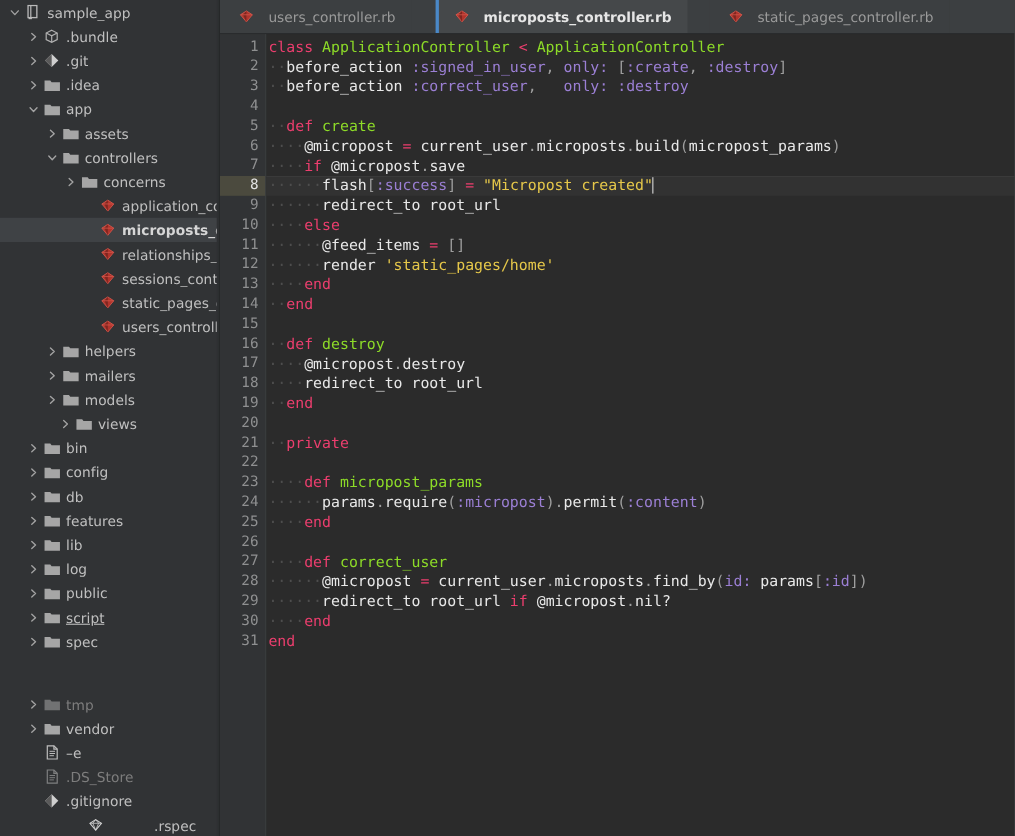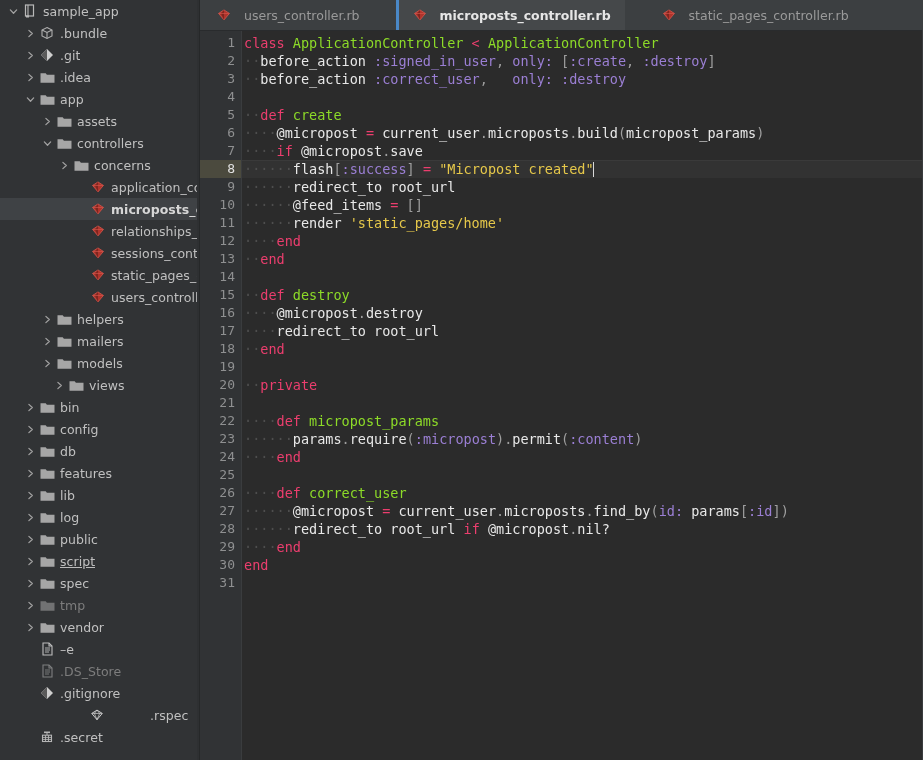--- a/index.html
+++ b/index.html
@@ -550,21 +550,21 @@
               <path d="M3.2 1.5 L7 5 L3.2 8.5" fill="none" stroke="#a2a2a2" stroke-width="1.4" stroke-linecap="round" stroke-linejoin="round"></path>
             </svg>
           </span>
           <span class="icon-wrap">
             <svg width="15" height="13" viewBox="0 0 15 13">
               <path d="M0.5 2.2 h5.2 l1.2 1.5 h7.6 v8 h-14 z" fill="#a6a6a6"></path>
             </svg>
           </span>
           <span class="tree-label">spec</span>
         </div>
-        <div class="tree-row dim" style="padding-left: 23px;">
+        <div class="tree-row dim" style="padding-left: 23px; margin-top: 35px;">
           <span class="tree-arrow">
             <svg width="9" height="9" viewBox="0 0 10 10">
               <path d="M3.2 1.5 L7 5 L3.2 8.5" fill="none" stroke="#a2a2a2" stroke-width="1.4" stroke-linecap="round" stroke-linejoin="round"></path>
             </svg>
           </span>
           <span class="icon-wrap">
             <svg width="15" height="13" viewBox="0 0 15 13">
               <path d="M0.5 2.2 h5.2 l1.2 1.5 h7.6 v8 h-14 z" fill="#a6a6a6"></path>
             </svg>
           </span>
@@ -612,21 +612,21 @@
         <div class="tree-row" style="padding-left: 23px;">
           <span class="tree-arrow"></span>
           <span class="icon-wrap">
             <svg width="14" height="14" viewBox="0 0 14 14">
               <path d="M7 1 L13 7 L7 13 L1 7 Z" fill="#cfcfcf"></path>
               <path d="M7 1 L1 7 L7 13 Z" fill="#5a5a5a"></path>
             </svg>
           </span>
           <span class="tree-label">.gitignore</span>
         </div>
-        <div class="tree-row" style="padding-left: 33px; gap: 40px;">
+        <div class="tree-row" style="padding-left: 23px; gap: 40px;">
           <span class="tree-arrow"></span>
           <span class="icon-wrap">
             <svg width="14" height="14" viewBox="0 0 16 16">
               <path d="M8 2.4 L14 6.2 L8 13.4 L2 6.2 Z" fill="none" stroke="#cfcfcf" stroke-width="1.1"></path>
               <path d="M2 6.2 L14 6.2 M8 2.4 L5 6.2 L8 13.4 L11 6.2 Z" fill="none" stroke="#cfcfcf" stroke-width="0.85"></path>
             </svg>
           </span>
           <span class="tree-label">.rspec</span>
         </div>
         <div class="tree-row" style="padding-left: 23px;">
@@ -725,20 +725,21 @@
       <div id="code-scroll">
           <div class="cl"><span class="t-kw">class</span><span class="ws"> </span><span class="t-cls">ApplicationController</span><span class="t-plain"> </span><span class="t-op">&lt;</span><span class="t-plain"> </span><span class="t-cls">ApplicationController</span></div>
           <div class="cl"><span class="ws">··</span><span class="t-plain">before_action</span><span class="t-plain"> </span><span class="t-sym">:signed_in_user</span><span class="t-punc">,</span><span class="t-plain"> </span><span class="t-sym">only:</span><span class="t-plain"> </span><span class="t-punc">[</span><span class="t-sym">:create</span><span class="t-punc">,</span><span class="t-plain"> </span><span class="t-sym">:destroy</span><span class="t-punc">]</span></div>
           <div class="cl"><span class="ws">··</span><span class="t-plain">before_action</span><span class="t-plain"> </span><span class="t-sym">:correct_user</span><span class="t-punc">,</span><span class="t-plain"> </span><span class="t-plain"> </span><span class="t-plain"> </span><span class="t-sym">only:</span><span class="t-plain"> </span><span class="t-sym">:destroy</span></div>
           <div class="cl">&nbsp;</div>
           <div class="cl"><span class="ws">··</span><span class="t-kw">def</span><span class="ws"> </span><span class="t-cls">create</span></div>
           <div class="cl"><span class="ws">····</span><span class="t-plain">@micropost</span><span class="t-plain"> </span><span class="t-op">=</span><span class="t-plain"> </span><span class="t-plain">current_user</span><span class="t-punc">.</span><span class="t-plain">microposts</span><span class="t-punc">.</span><span class="t-plain">build</span><span class="t-punc">(</span><span class="t-plain">micropost_params</span><span class="t-punc">)</span></div>
           <div class="cl"><span class="ws">····</span><span class="t-kw">if</span><span class="t-plain"> </span><span class="t-plain">@micropost</span><span class="t-punc">.</span><span class="t-plain">save</span></div>
           <div class="cl cur"><span class="ws">······</span><span class="t-plain">flash</span><span class="t-punc">[</span><span class="t-sym">:success</span><span class="t-punc">]</span><span class="t-plain"> </span><span class="t-op">=</span><span class="t-plain"> </span><span class="t-str">"Micropost created"</span><span class="caret"></span></div>
           <div class="cl"><span class="ws">······</span><span class="t-plain">redirect_to</span><span class="t-plain"> </span><span class="t-plain">root_url</span></div>
+          <div class="cl"><span class="ws">····</span><span class="t-kw">else</span></div>
           <div class="cl"><span class="ws">······</span><span class="t-plain">@feed_items</span><span class="t-plain"> </span><span class="t-op">=</span><span class="t-plain"> </span><span class="t-punc">[</span><span class="t-punc">]</span></div>
           <div class="cl"><span class="ws">······</span><span class="t-plain">render</span><span class="t-plain"> </span><span class="t-str">'static_pages/home'</span></div>
           <div class="cl"><span class="ws">····</span><span class="t-kw">end</span></div>
           <div class="cl"><span class="ws">··</span><span class="t-kw">end</span></div>
           <div class="cl">&nbsp;</div>
           <div class="cl"><span class="ws">··</span><span class="t-kw">def</span><span class="ws"> </span><span class="t-cls">destroy</span></div>
           <div class="cl"><span class="ws">····</span><span class="t-plain">@micropost</span><span class="t-punc">.</span><span class="t-plain">destroy</span></div>
           <div class="cl"><span class="ws">····</span><span class="t-plain">redirect_to</span><span class="t-plain"> </span><span class="t-plain">root_url</span></div>
           <div class="cl"><span class="ws">··</span><span class="t-kw">end</span></div>
           <div class="cl">&nbsp;</div>

